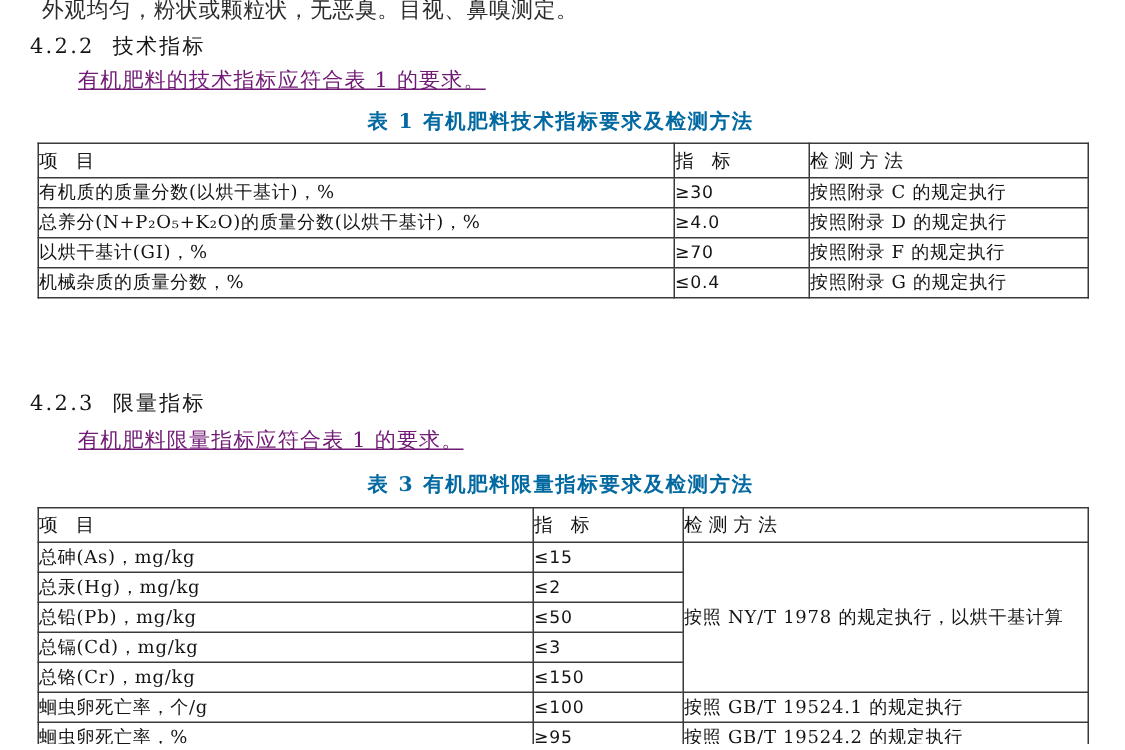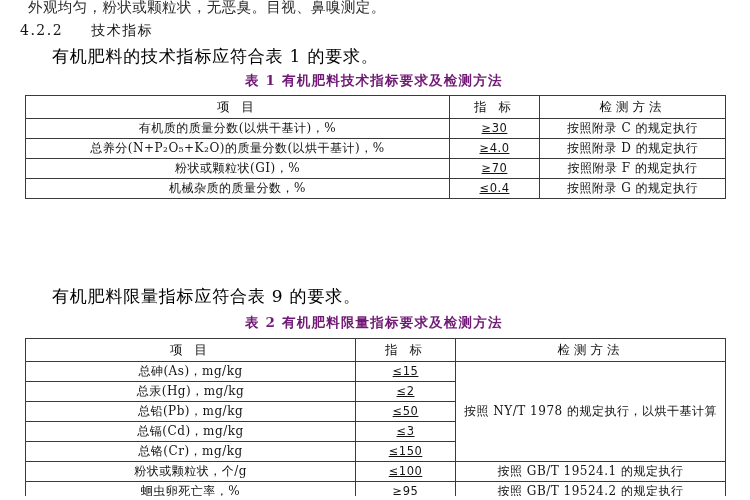--- a/index.html
+++ b/index.html
@@ -37,69 +37,68 @@
     line-height: 14px;
   }
   .clause {
     position: absolute;
     font-size: 14px;
     letter-spacing: 1px;
     color: #141414;
   }
   .clause .num {
     display: inline-block;
-    margin-right: 28px;
+    margin-right: 12px;
     letter-spacing: 1.5px;
   }
   .clause .txt {
     display: inline-block;
     font-weight: normal;
     letter-spacing: 1.5px;
   }
   .para {
     position: absolute;
-    font-size: 17px;
+    font-size: 14px;
     letter-spacing: 0.8px;
-    color: #000000;
+    color: #701a75;
+    text-decoration: underline;
   }
   .tbl-caption {
     position: absolute;
     font-size: 13.5px;
     font-weight: bold;
     letter-spacing: 1.2px;
-    color: #701a75;
+    color: #0369a1;
     white-space: nowrap;
   }
   table.doc {
     position: absolute;
     border-collapse: collapse;
     table-layout: fixed;
     font-size: 12px;
     color: #141414;
   }
   table.doc td, table.doc th {
     border: 1px solid #3a3a3a;
     padding: 0;
     height: 19px;
-    text-align: center;
     vertical-align: middle;
     font-weight: normal;
     letter-spacing: 0.5px;
     line-height: 1.05;
     white-space: nowrap;
   }
   table.doc thead td {
     height: 22px;
     letter-spacing: 4px;
     font-size: 12.5px;
   }
   .sym {
     font-family: "DejaVu Sans", sans-serif;
     font-size: 11.5px;
-    text-decoration: underline;
   }
   .row-item {
     letter-spacing: 0.6px;
   }
   
   .cut {
     position: absolute;
     left: 0;
     top: 496px;
     width: 750px;
@@ -140,36 +139,39 @@
         <td class="row-item">有机质的质量分数(以烘干基计)，%</td>
         <td class="sym">≥30</td>
         <td>按照附录 C 的规定执行</td>
       </tr>
       <tr>
         <td class="row-item">总养分(N+P₂O₅+K₂O)的质量分数(以烘干基计)，%</td>
         <td class="sym">≥4.0</td>
         <td>按照附录 D 的规定执行</td>
       </tr>
       <tr>
-        <td class="row-item">粉状或颗粒状(GI)，%</td>
+        <td class="row-item">以烘干基计(GI)，%</td>
         <td class="sym">≥70</td>
         <td>按照附录 F 的规定执行</td>
       </tr>
       <tr>
         <td class="row-item">机械杂质的质量分数，%</td>
         <td class="sym">≤0.4</td>
         <td>按照附录 G 的规定执行</td>
       </tr>
     </tbody>
   </table>
 
-
-  <div class="para" style="top:285px; left:52px;">有机肥料限量指标应符合表 9 的要求。</div>
-
-  <div class="tbl-caption" style="top:314px; left:245px;">表 2  有机肥料限量指标要求及检测方法</div>
+  <div class="clause" style="top:260px; left:20px;">
+    <span class="num">4.2.3</span><span class="txt">限量指标</span>
+  </div>
+
+  <div class="para" style="top:285px; left:52px;">有机肥料限量指标应符合表 1 的要求。</div>
+
+  <div class="tbl-caption" style="top:314px; left:245px;">表 3  有机肥料限量指标要求及检测方法</div>
 
   <table class="doc" style="top:338px; left:25px; width:700px;">
     <colgroup>
       <col style="width:330px;">
       <col style="width:100px;">
       <col style="width:270px;">
     </colgroup>
     <thead>
       <tr>
         <td>项  目</td>
@@ -193,21 +195,21 @@
       </tr>
       <tr>
         <td class="row-item">总镉(Cd)，mg/kg</td>
         <td class="sym">≤3</td>
       </tr>
       <tr>
         <td class="row-item">总铬(Cr)，mg/kg</td>
         <td class="sym">≤150</td>
       </tr>
       <tr>
-        <td class="row-item">粉状或颗粒状，个/g</td>
+        <td class="row-item">蛔虫卵死亡率，个/g</td>
         <td class="sym">≤100</td>
         <td>按照 GB/T 19524.1 的规定执行</td>
       </tr>
       <tr>
         <td class="row-item">蛔虫卵死亡率，%</td>
         <td class="sym">≥95</td>
         <td>按照 GB/T 19524.2 的规定执行</td>
       </tr>
     </tbody>
   </table>

